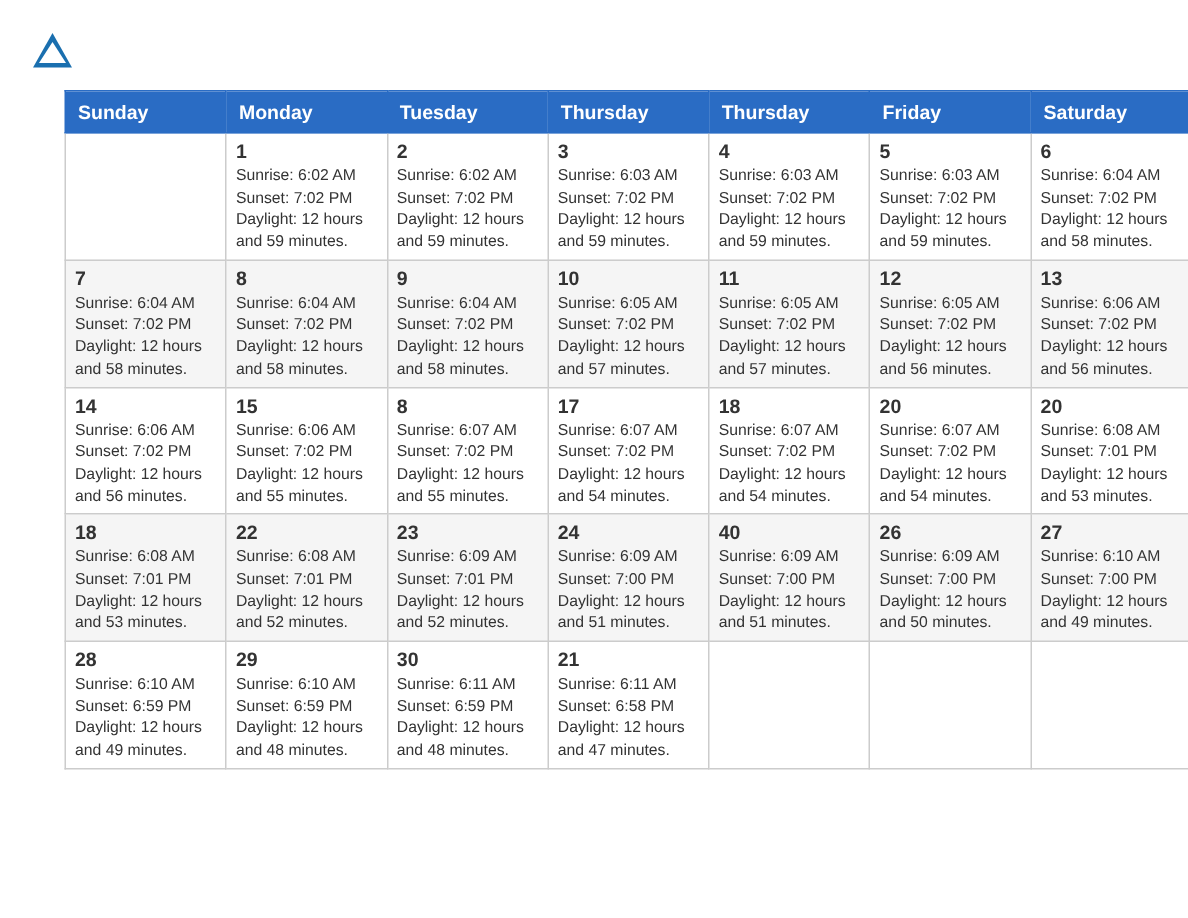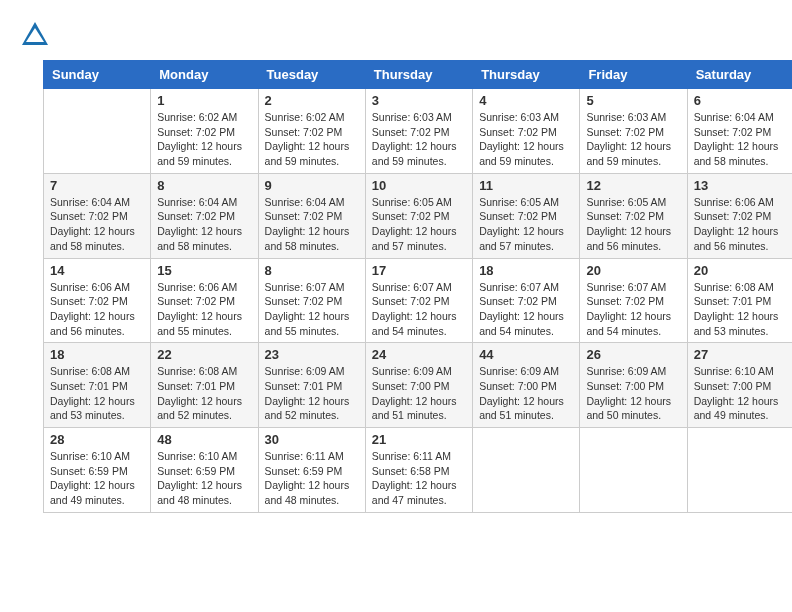--- a/index.html
+++ b/index.html
@@ -230,39 +230,39 @@
         </td>
         <td>
           <span class="day-number">23</span>
           <div class="day-info">Sunrise: 6:09 AM<br>Sunset: 7:01 PM<br>Daylight: 12 hours and 52 minutes.</div>
         </td>
         <td>
           <span class="day-number">24</span>
           <div class="day-info">Sunrise: 6:09 AM<br>Sunset: 7:00 PM<br>Daylight: 12 hours and 51 minutes.</div>
         </td>
         <td>
-          <span class="day-number">44</span>
+          <span class="day-number">40</span>
           <div class="day-info">Sunrise: 6:09 AM<br>Sunset: 7:00 PM<br>Daylight: 12 hours and 51 minutes.</div>
         </td>
         <td>
           <span class="day-number">26</span>
           <div class="day-info">Sunrise: 6:09 AM<br>Sunset: 7:00 PM<br>Daylight: 12 hours and 50 minutes.</div>
         </td>
         <td>
           <span class="day-number">27</span>
           <div class="day-info">Sunrise: 6:10 AM<br>Sunset: 7:00 PM<br>Daylight: 12 hours and 49 minutes.</div>
         </td>
       </tr>
       <tr>
         <td>
           <span class="day-number">28</span>
           <div class="day-info">Sunrise: 6:10 AM<br>Sunset: 6:59 PM<br>Daylight: 12 hours and 49 minutes.</div>
         </td>
         <td>
-          <span class="day-number">48</span>
+          <span class="day-number">29</span>
           <div class="day-info">Sunrise: 6:10 AM<br>Sunset: 6:59 PM<br>Daylight: 12 hours and 48 minutes.</div>
         </td>
         <td>
           <span class="day-number">30</span>
           <div class="day-info">Sunrise: 6:11 AM<br>Sunset: 6:59 PM<br>Daylight: 12 hours and 48 minutes.</div>
         </td>
         <td>
           <span class="day-number">21</span>
           <div class="day-info">Sunrise: 6:11 AM<br>Sunset: 6:58 PM<br>Daylight: 12 hours and 47 minutes.</div>
         </td>

